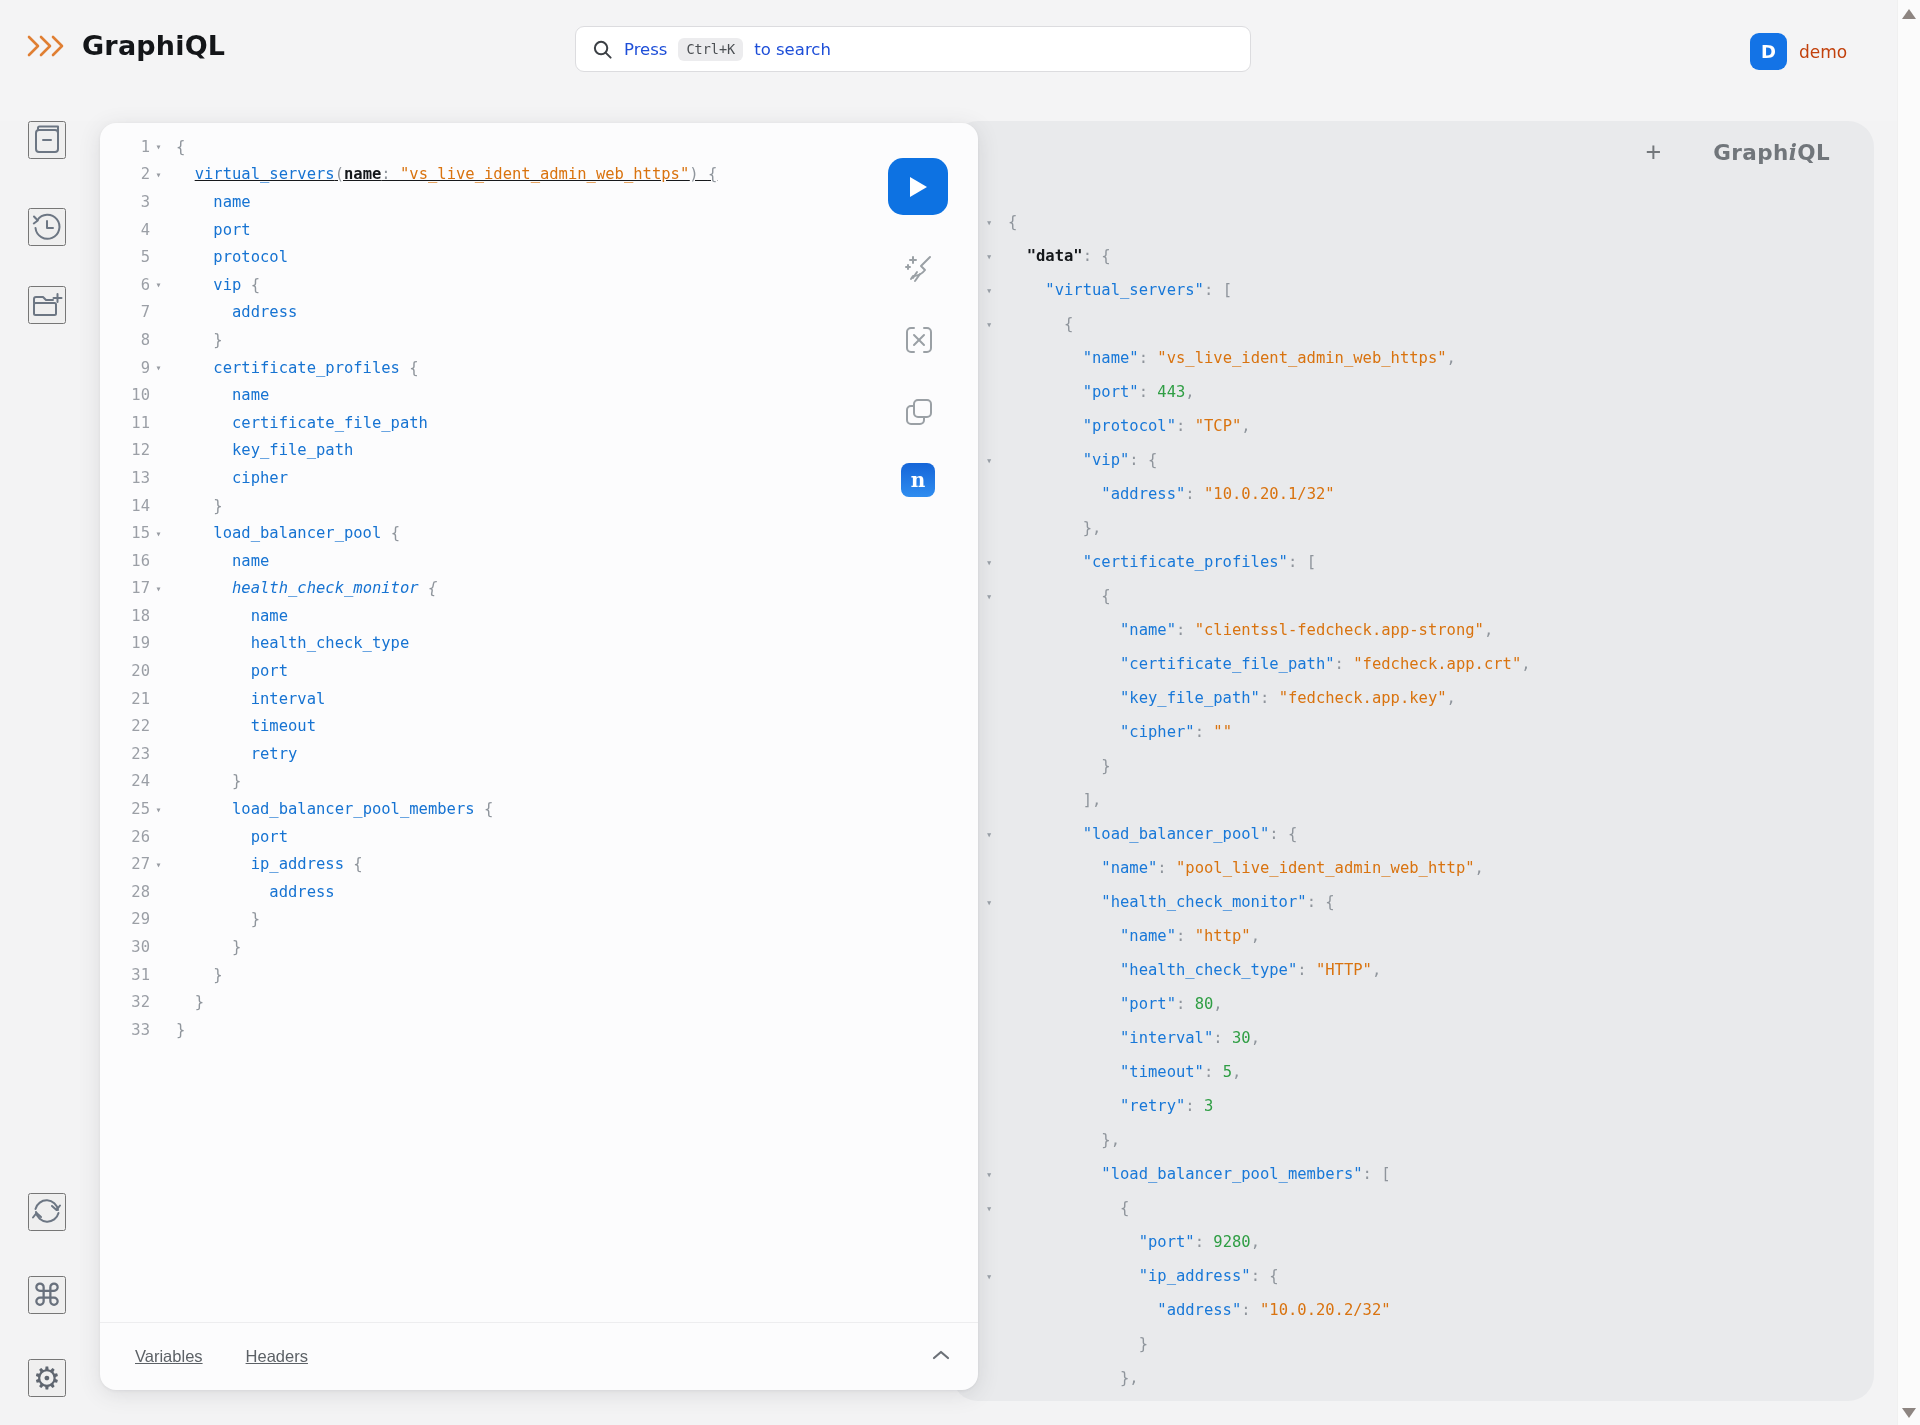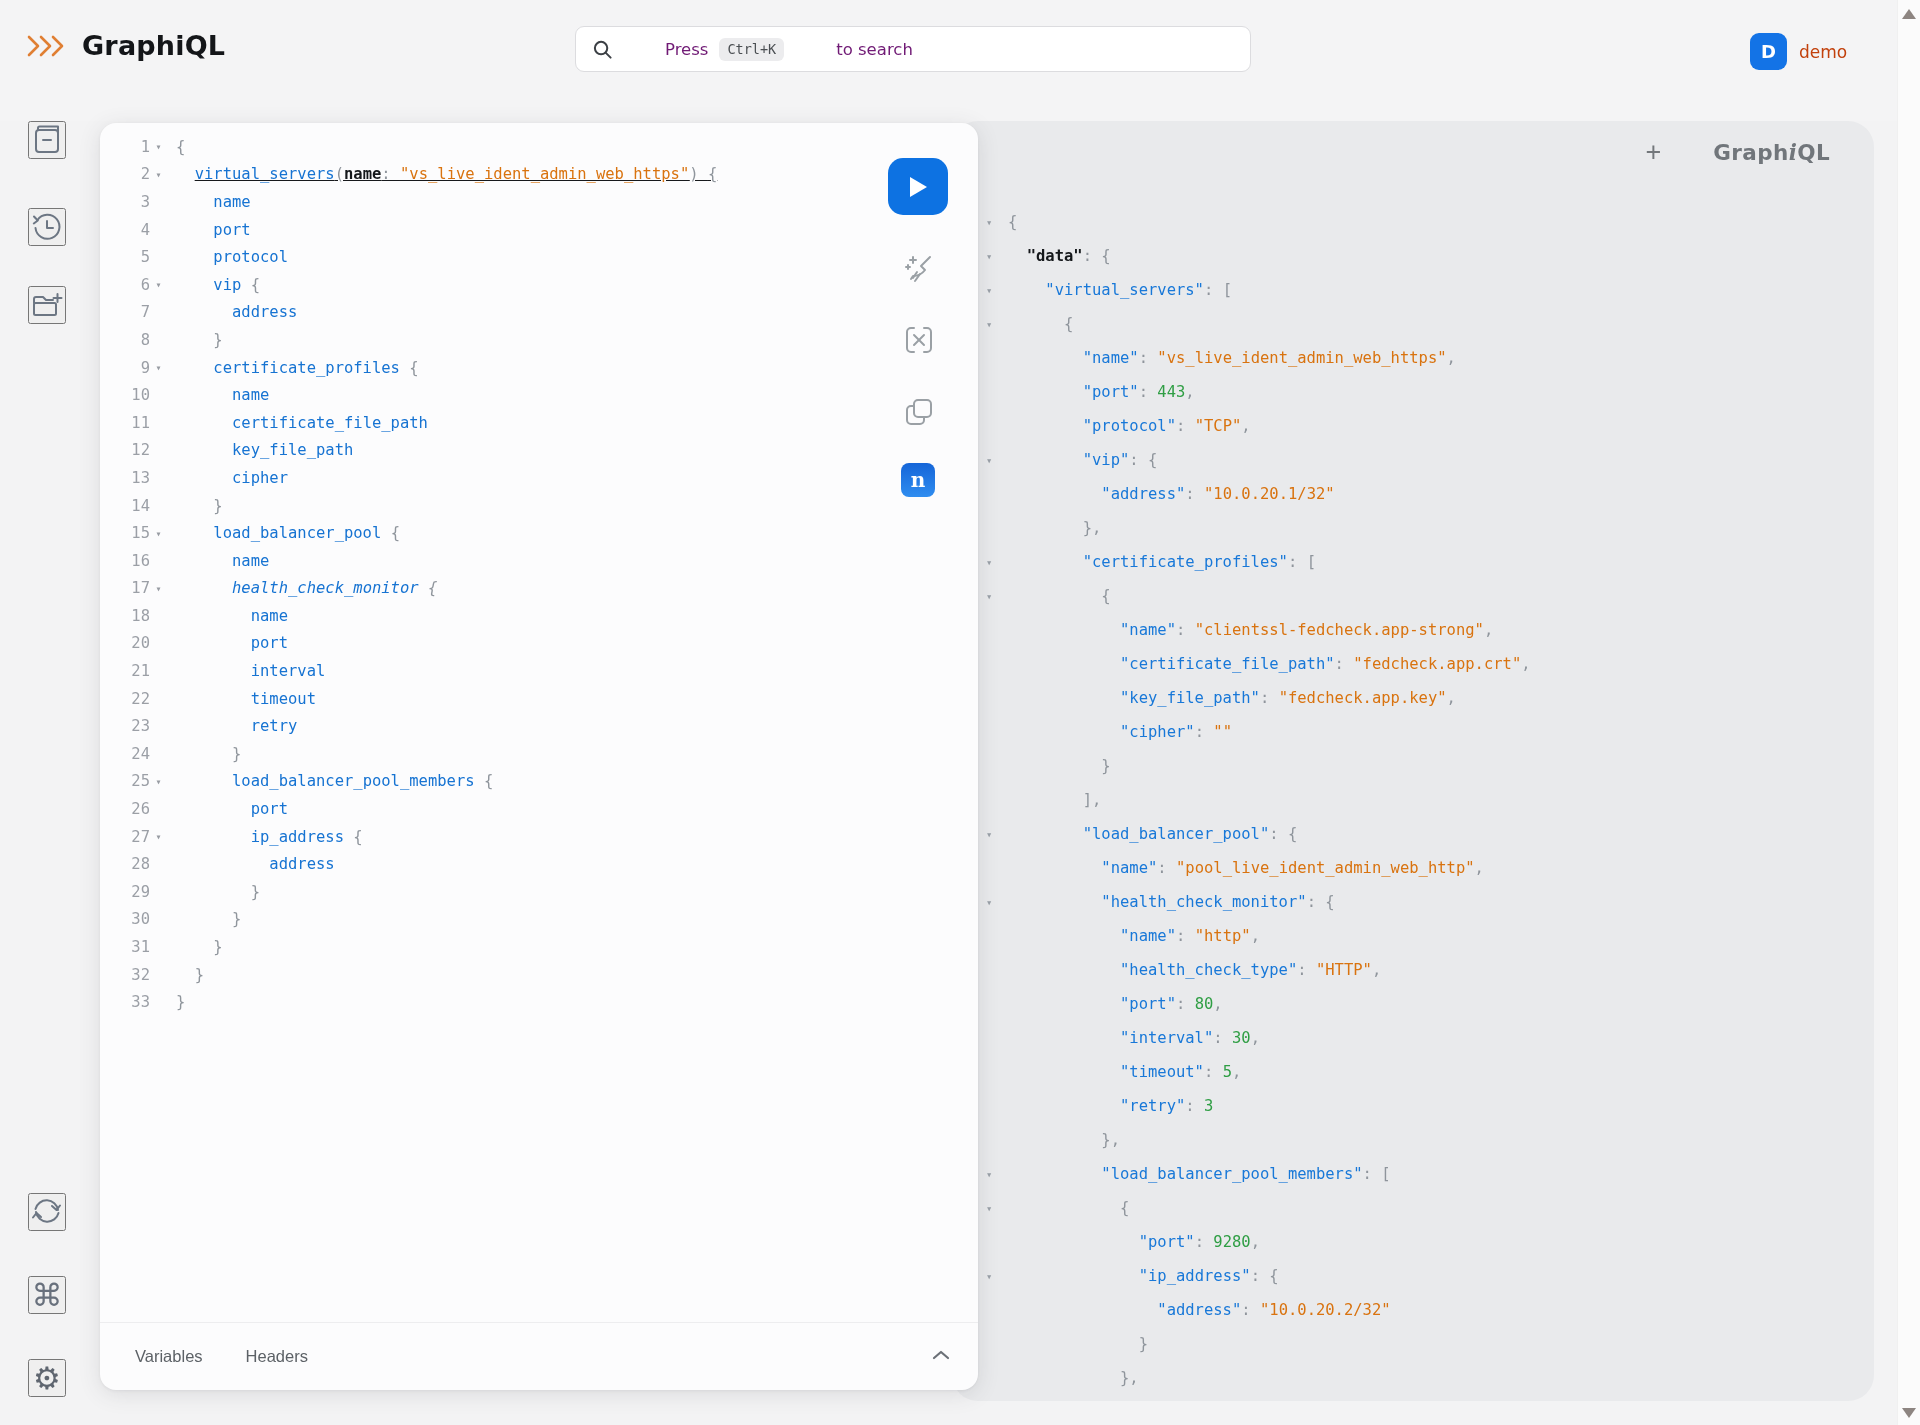--- a/index.html
+++ b/index.html
@@ -5,21 +5,21 @@
   * { margin:0; padding:0; box-sizing:border-box; }
   html,body { width:1920px; height:1425px; overflow:hidden; }
   body { background:#f3f3f4; font-family:"DejaVu Sans","Liberation Sans",sans-serif; color:#17191c; position:relative; }
 
   
   .app-header { position:absolute; left:0; top:0; width:1920px; height:121px; background:#f4f4f5; }
   .brand { position:absolute; left:26px; top:30px; display:flex; align-items:center; gap:14px; }
   .brand-title { font-size:27px; font-weight:bold; color:#141619; letter-spacing:.2px; }
   .searchbox { position:absolute; left:575px; top:26px; width:676px; height:46px; background:#ffffff;
     border:1px solid #dcdcdf; border-radius:9px; display:flex; align-items:center; padding:0 16px; gap:11px; }
-  .searchbox .press, .searchbox .suffix { font-size:16.5px; color:#701a75;margin-left:41px; }
+  .searchbox .press, .searchbox .suffix { font-size:16.5px; color:#1d4ed8; }
   .kbd { font-family:"DejaVu Sans Mono","Liberation Mono",monospace; font-size:13.5px; color:#4a4e52;
     background:#ececee; border-radius:6px; padding:3px 8px 4px; }
   .userchip { position:absolute; left:1750px; top:33px; display:flex; align-items:center; gap:12px; }
   .avatar { width:37px; height:37px; border-radius:9px; background:#1373e6; color:#fff; font-weight:bold;
     font-size:18px; display:flex; align-items:center; justify-content:center; }
   .username { font-size:17px; color:#c2410c; }
 
   
   .sidebar { position:absolute; left:0; top:121px; width:90px; height:1304px; }
   .side-btn { position:absolute; left:28px; width:38px; height:38px; display:flex; align-items:center; justify-content:center; color:#6c7683; }
@@ -62,21 +62,21 @@
     background:#0d72e2; display:flex; align-items:center; justify-content:center; cursor:pointer; }
   .tool-btn { position:absolute; left:801px; width:36px; height:36px; display:flex; align-items:center;
     justify-content:center; color:#9aa0a5; background:none; border:none; cursor:pointer; }
   .n-badge { border-radius:8px; background:linear-gradient(180deg,#1565d8 0%,#2f8df0 100%);
     color:#fff; font-size:20px; font-weight:bold; width:34px; height:34px;
     font-family:"DejaVu Serif","Liberation Serif",serif; }
 
   
   .editor-footer { position:absolute; left:0; bottom:0; width:100%; height:68px; border-top:1px solid #ededef;
     display:flex; align-items:center; padding:0 28px 0 35px; gap:43px; }
-  .footer-tab { font-size:16.5px; color:#5c6166; background:none; border:none; cursor:pointer; }
+  .footer-tab { font-size:16.5px; color:#5c6166; background:none; border:none; cursor:pointer;text-decoration:underline; }
   .footer-collapse { margin-left:auto; background:none; border:none; color:#6b7077; cursor:pointer; }
 
   
   .page-scrollbar { position:absolute; right:0; top:0; width:23px; height:1425px; background:#fbfbfb; border-left:1px solid #f0f0f0; }
   .scroll-arrow { position:absolute; left:4px; width:0; height:0; border-left:7px solid transparent; border-right:7px solid transparent; }
   .scroll-up { top:9px; border-bottom:10px solid #8d8581; }
   .scroll-down { bottom:7px; border-top:10px solid #8d8581; }
 </style>
 </head>
 <body>
@@ -382,20 +382,25 @@
       </div>
       <div class="code-line">
         <div class="gutter">17</div>
         <div class="fold">▾</div>
         <div class="code-text" style="padding-left: calc(6ch + 9px); font-style: italic;"><span class="t-field">health_check_monitor</span><span class="t-punct"> </span><span class="t-brace">{</span></div>
       </div>
       <div class="code-line">
         <div class="gutter">18</div>
         <div class="fold"></div>
         <div class="code-text" style="padding-left: calc(8ch + 9px);"><span class="t-field">name</span></div>
+      </div>
+      <div class="code-line">
+        <div class="gutter">19</div>
+        <div class="fold"></div>
+        <div class="code-text" style="padding-left: calc(8ch + 9px);"><span class="t-field">health_check_type</span></div>
       </div>
       <div class="code-line">
         <div class="gutter">20</div>
         <div class="fold"></div>
         <div class="code-text" style="padding-left: calc(8ch + 9px);"><span class="t-field">port</span></div>
       </div>
       <div class="code-line">
         <div class="gutter">21</div>
         <div class="fold"></div>
         <div class="code-text" style="padding-left: calc(8ch + 9px);"><span class="t-field">interval</span></div>

